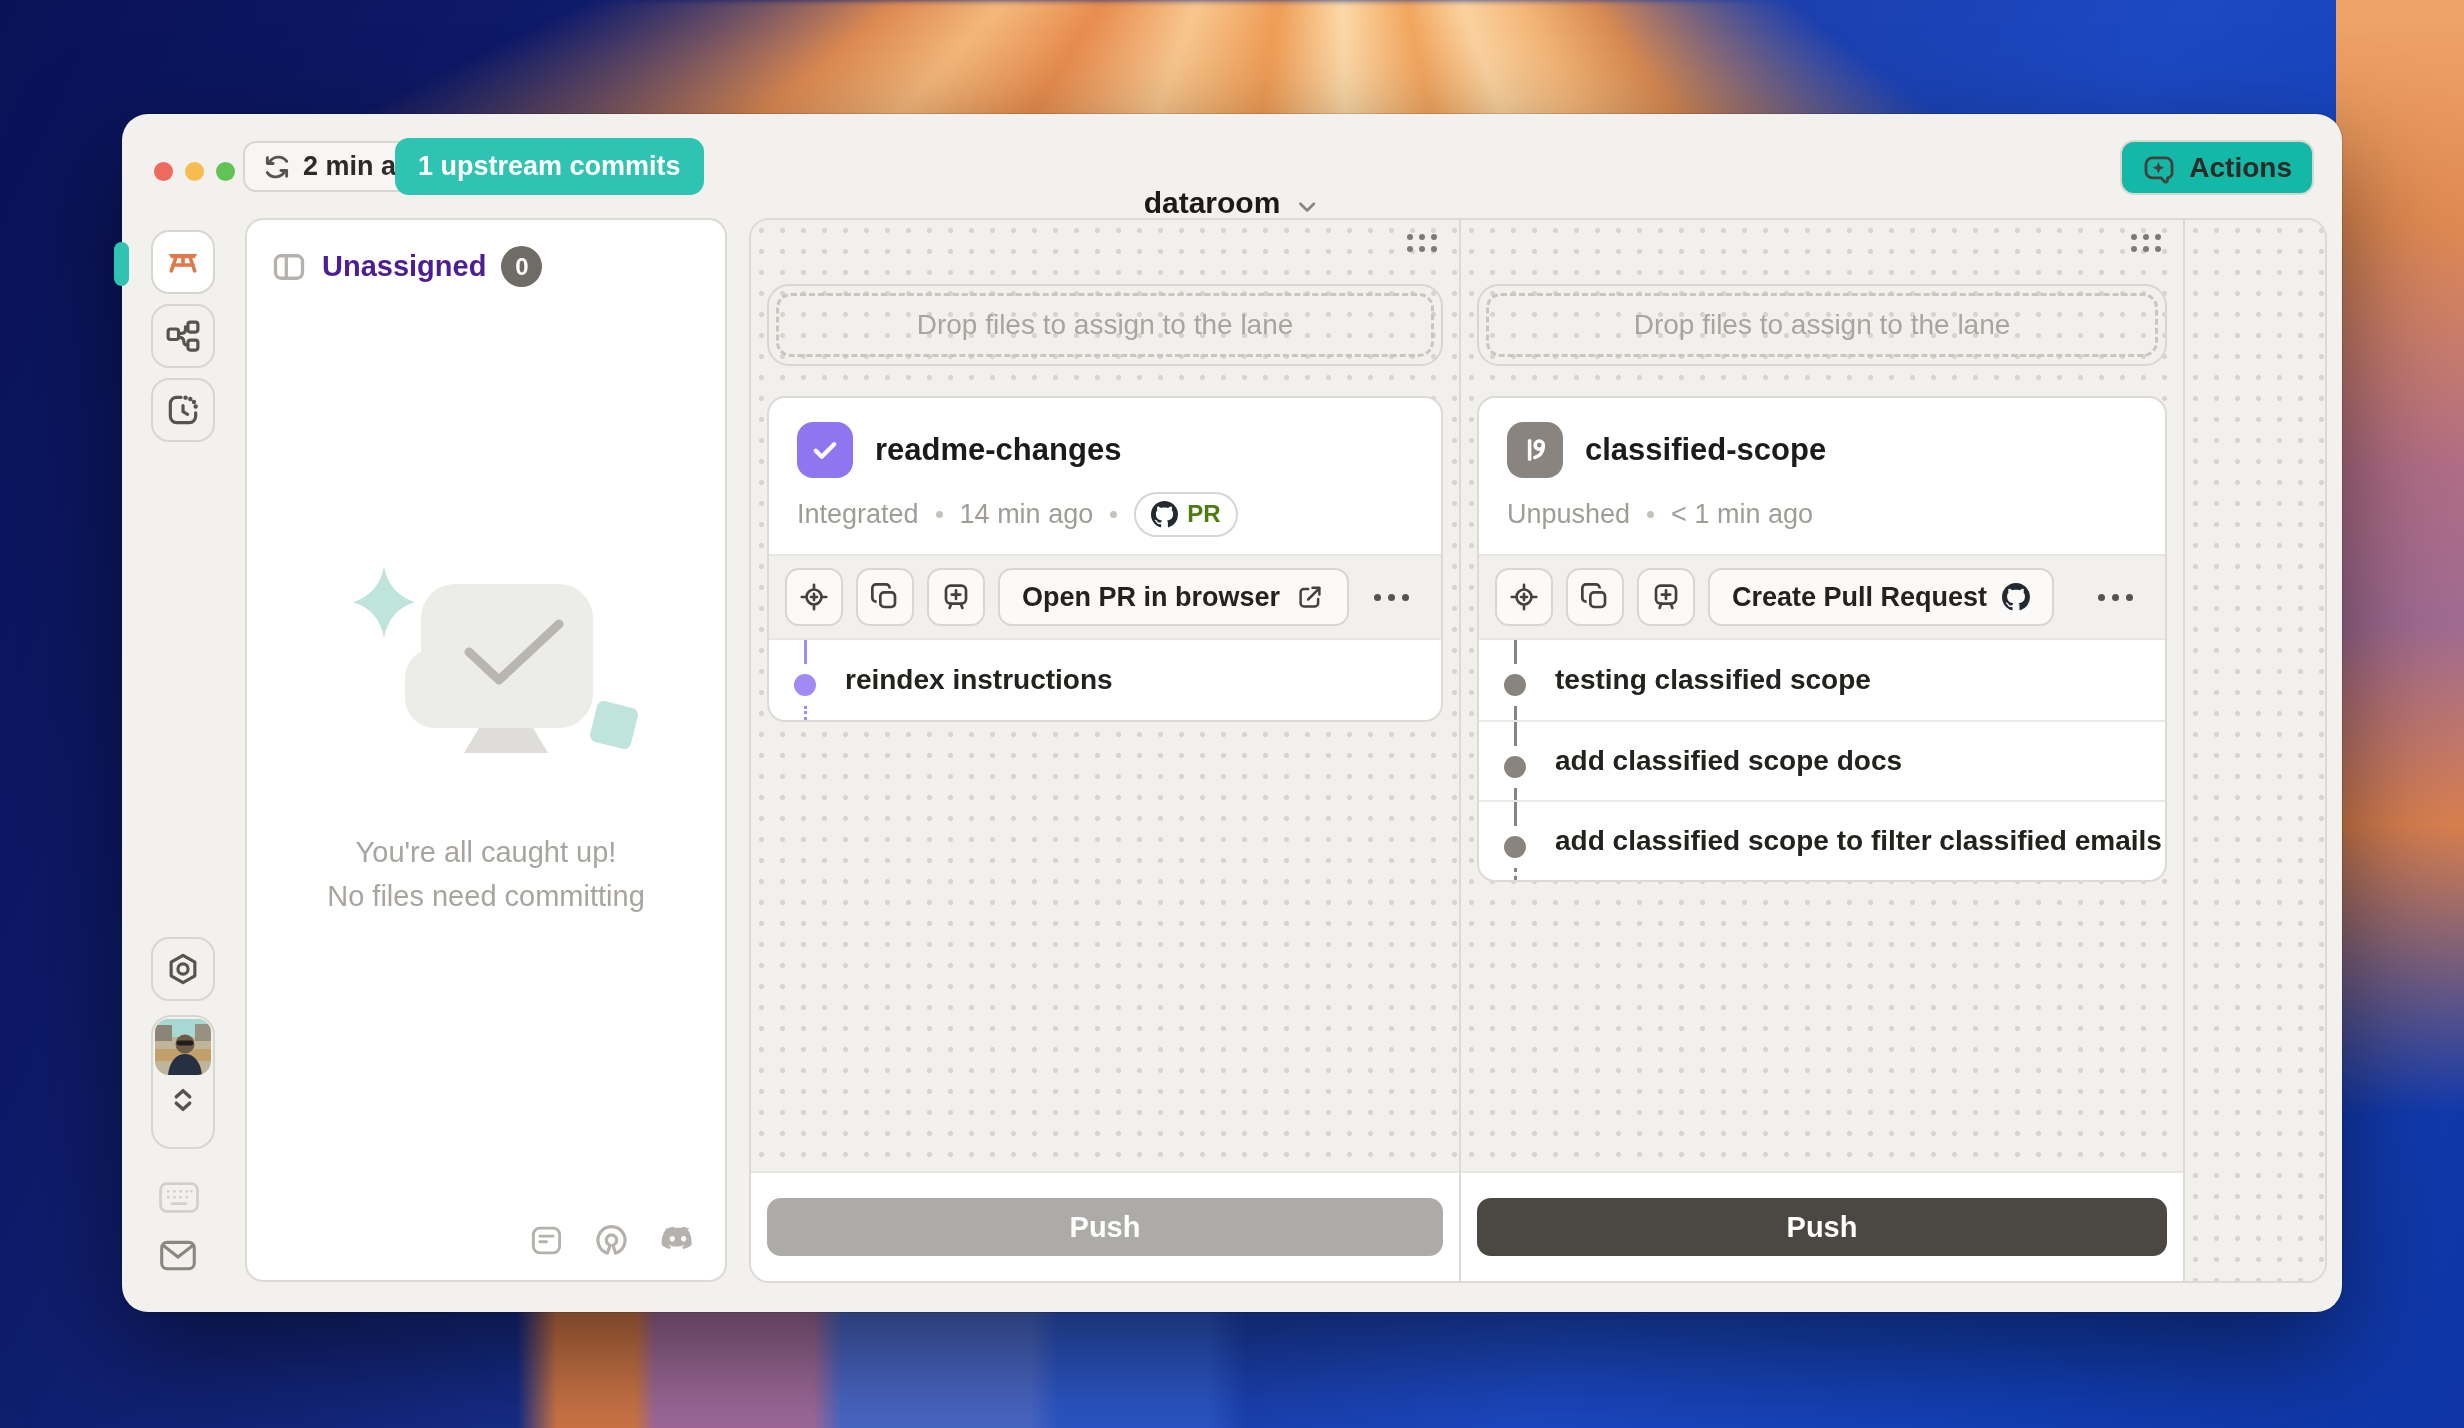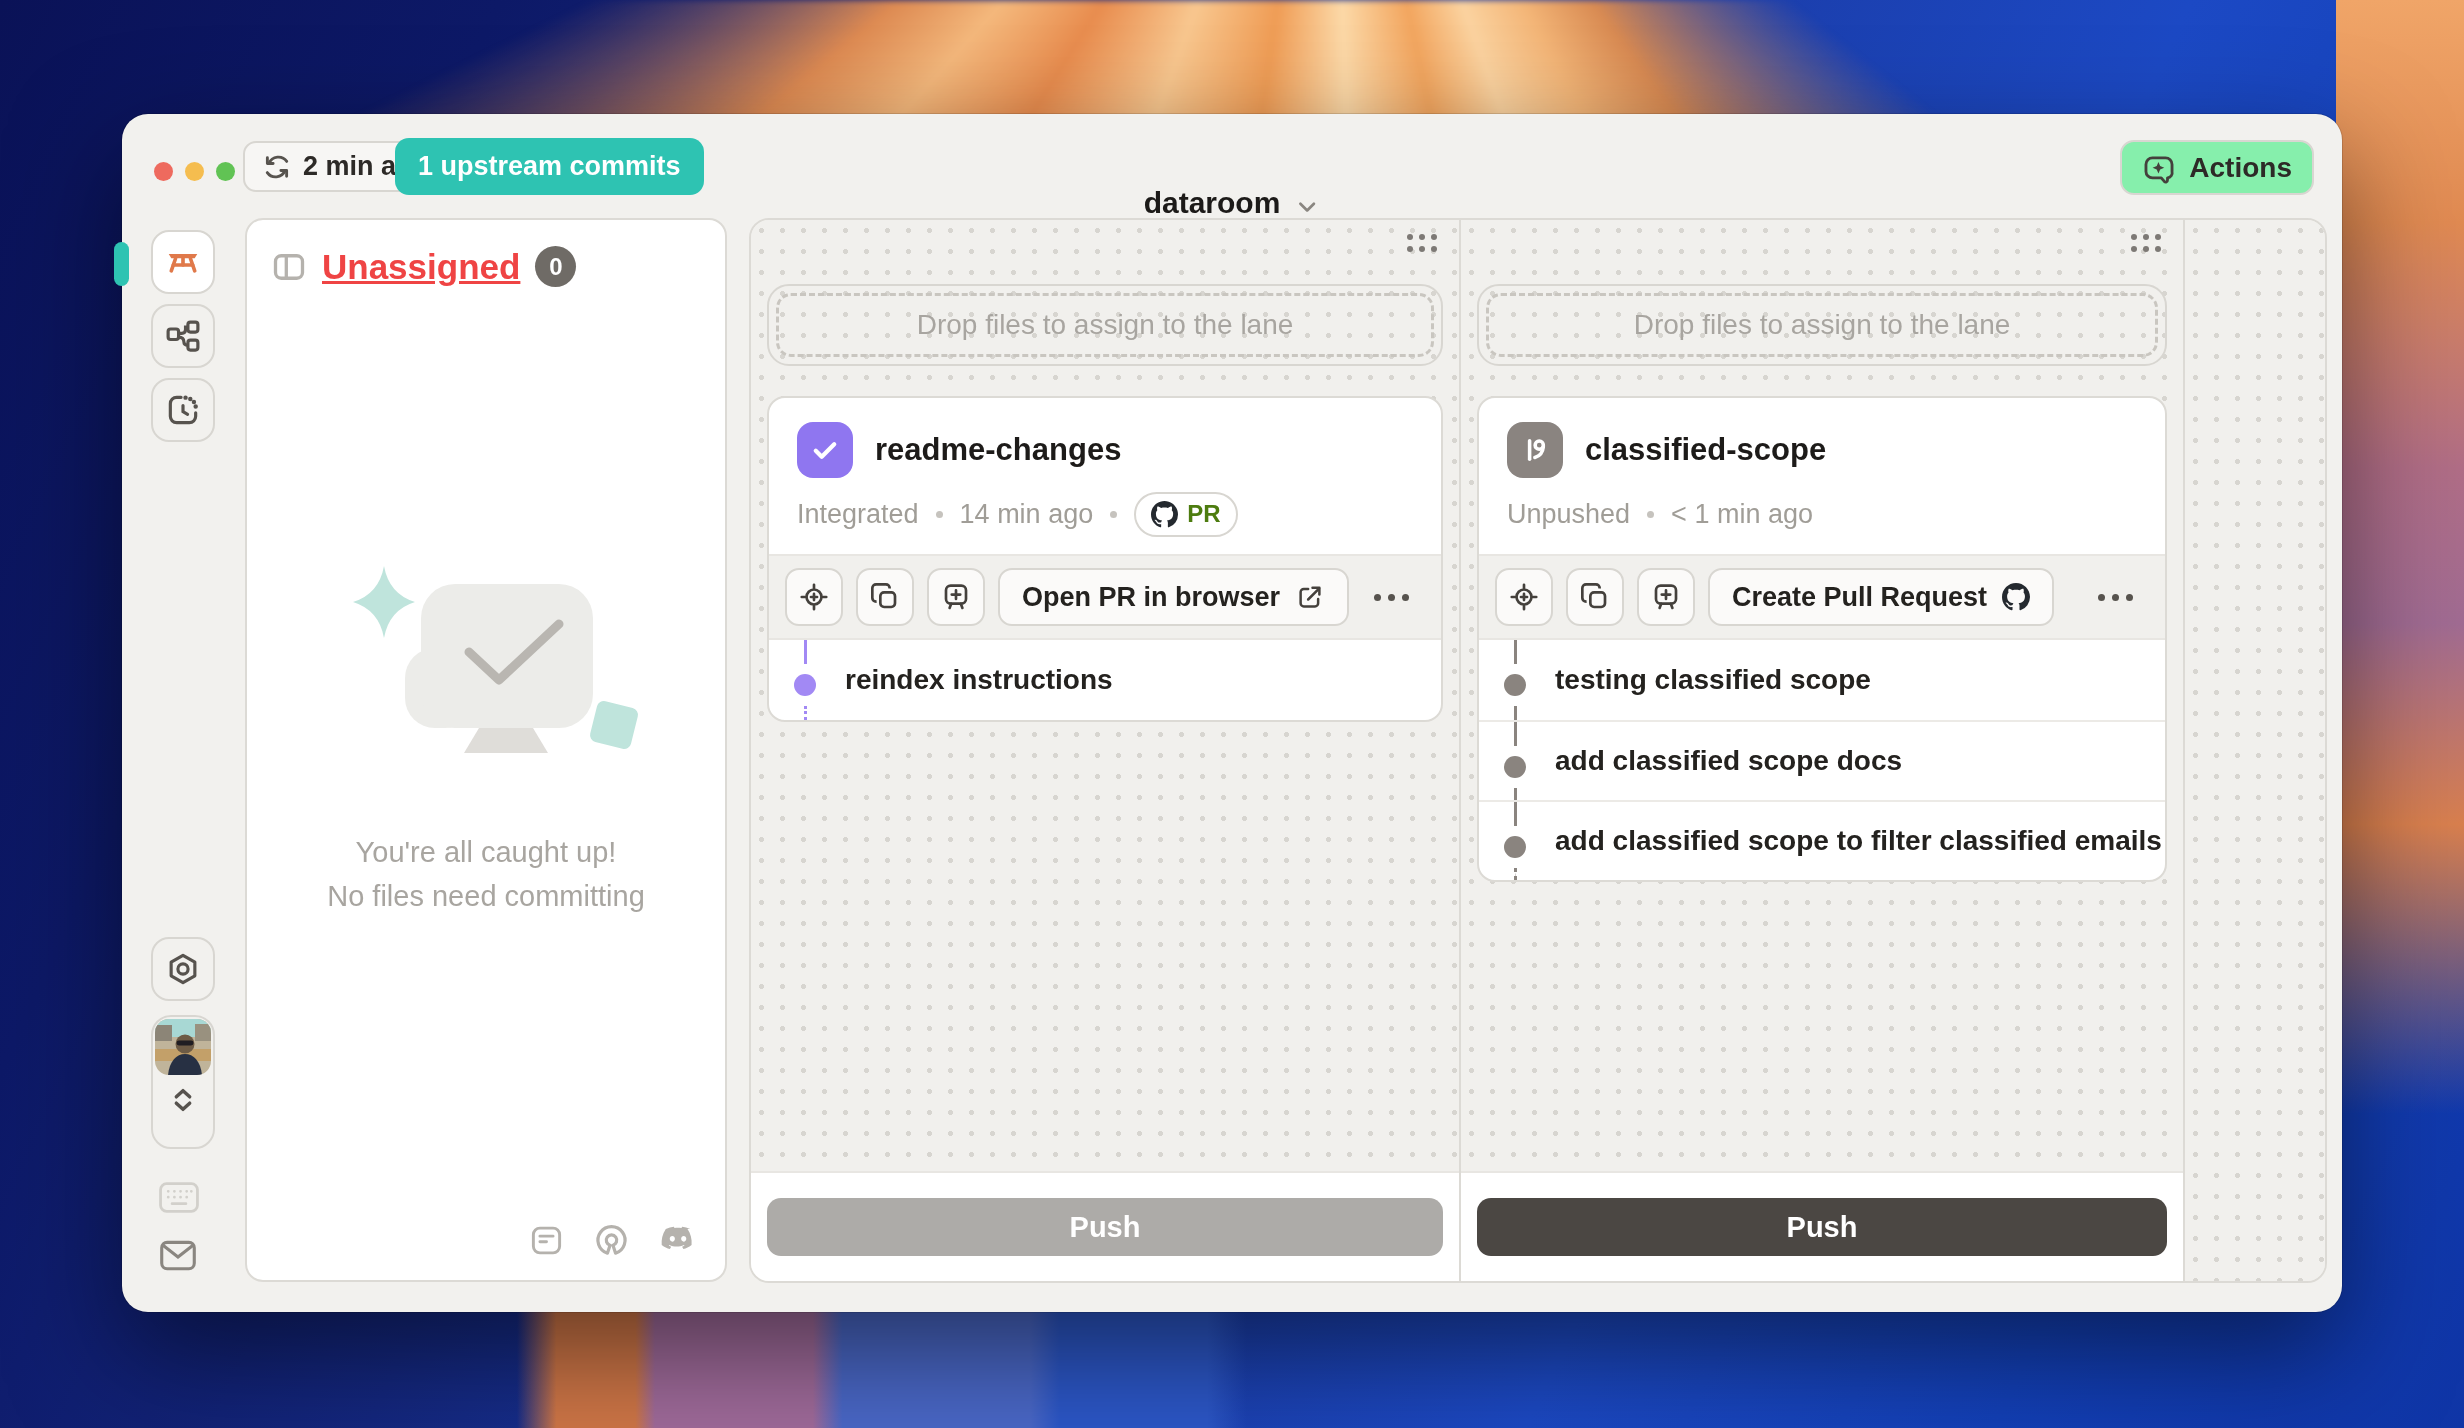--- a/index.html
+++ b/index.html
@@ -29,41 +29,41 @@
   .fetch-btn { position:absolute; left:121px; top:27px; height:51px; border-radius:13px;
     border:2px solid #d8d6d1; background:#f7f6f4; display:flex; align-items:center; gap:11px;
     padding:0 17px; font-size:27px; font-weight:600; color:#2d2a27; cursor:pointer; }
   .upstream-badge { position:absolute; left:273px; top:24px; height:57px; border-radius:14px;
     background:#2ec3b2; color:#fff; display:flex; align-items:center; padding:0 23px;
     font-size:27px; font-weight:700; cursor:pointer; }
   .project { position:absolute; left:50%; top:0; height:106px; transform:translateX(-50%);
     display:flex; align-items:flex-end; gap:13px; cursor:pointer; }
   .project-name { font-size:30px; font-weight:700; color:#1c1a18; }
   .actions-btn { position:absolute; right:28px; top:26px; height:55px; border-radius:14px;
-    border:2px solid #d8d6d1; background:#86efac; display:flex; align-items:center; gap:13px;
+    border:2px solid #d8d6d1; background:#14b8a6; display:flex; align-items:center; gap:13px;
     padding:0 20px; font-size:28px; font-weight:600; color:#2d2a27; cursor:pointer; }
 
   
   .rail-btn { position:absolute; left:29px; width:64px; height:64px; border:2px solid #d8d6d1;
     border-radius:18px; display:flex; align-items:center; justify-content:center;
     background:transparent; cursor:pointer; }
   .rail-btn.active { background:#fff; }
   .active-pill { position:absolute; left:-8px; top:128px; width:15px; height:44px;
     border-radius:8px; background:#2ec3b2; }
   .profile-capsule { position:absolute; left:29px; top:901px; width:64px; height:134px;
     border:2px solid #d8d6d1; border-radius:20px; display:flex; flex-direction:column;
     align-items:center; padding-top:2px; cursor:pointer; }
   .avatar { width:56px; height:56px; border-radius:14px; overflow:hidden; }
   .rail-flat { position:absolute; left:37px; background:none; border:none; cursor:pointer; }
 
   
   .unassigned { position:absolute; left:123px; top:104px; width:482px; height:1064px;
     background:#fff; border:2px solid #dcdad5; border-radius:18px; }
   .unassigned-head { display:flex; align-items:center; gap:15px; padding:26px 24px; }
-  .unassigned-title { font-size:35px; font-weight:600; color:#ef4444;text-decoration:underline; }
+  .unassigned-title { font-size:29px; font-weight:600; color:#4c1d95; }
   .count-badge { min-width:41px; height:41px; border-radius:21px; background:#6f6b66; color:#fff;
     font-size:24px; font-weight:700; display:flex; align-items:center; justify-content:center; padding:0 8px; }
   .empty-state { position:absolute; top:336px; left:0; right:0; display:flex;
     flex-direction:column; align-items:center; }
   .empty-text { margin-top:20px; text-align:center; font-size:29px; color:#a8a5a0; line-height:44px; }
   .panel-links { position:absolute; right:28px; bottom:22px; display:flex; gap:30px; align-items:center; }
   .panel-links > span { cursor:pointer; display:flex; }
 
   
   .lanes { position:absolute; left:627px; top:104px; width:1578px; height:1065px;

